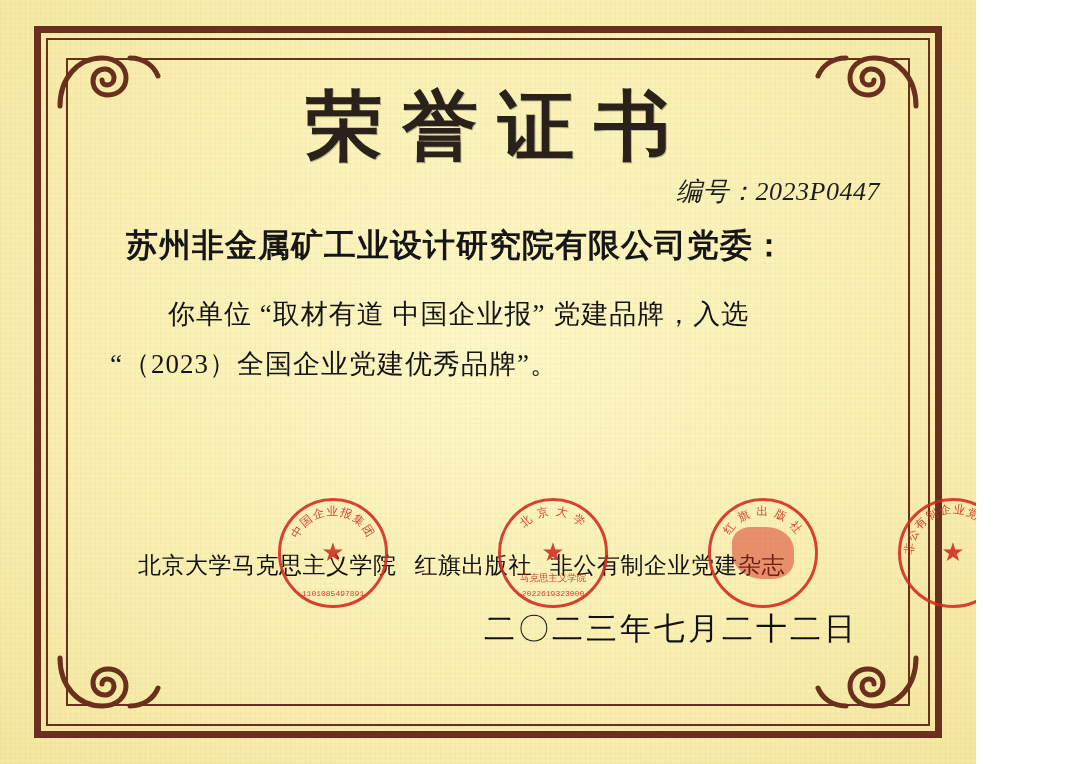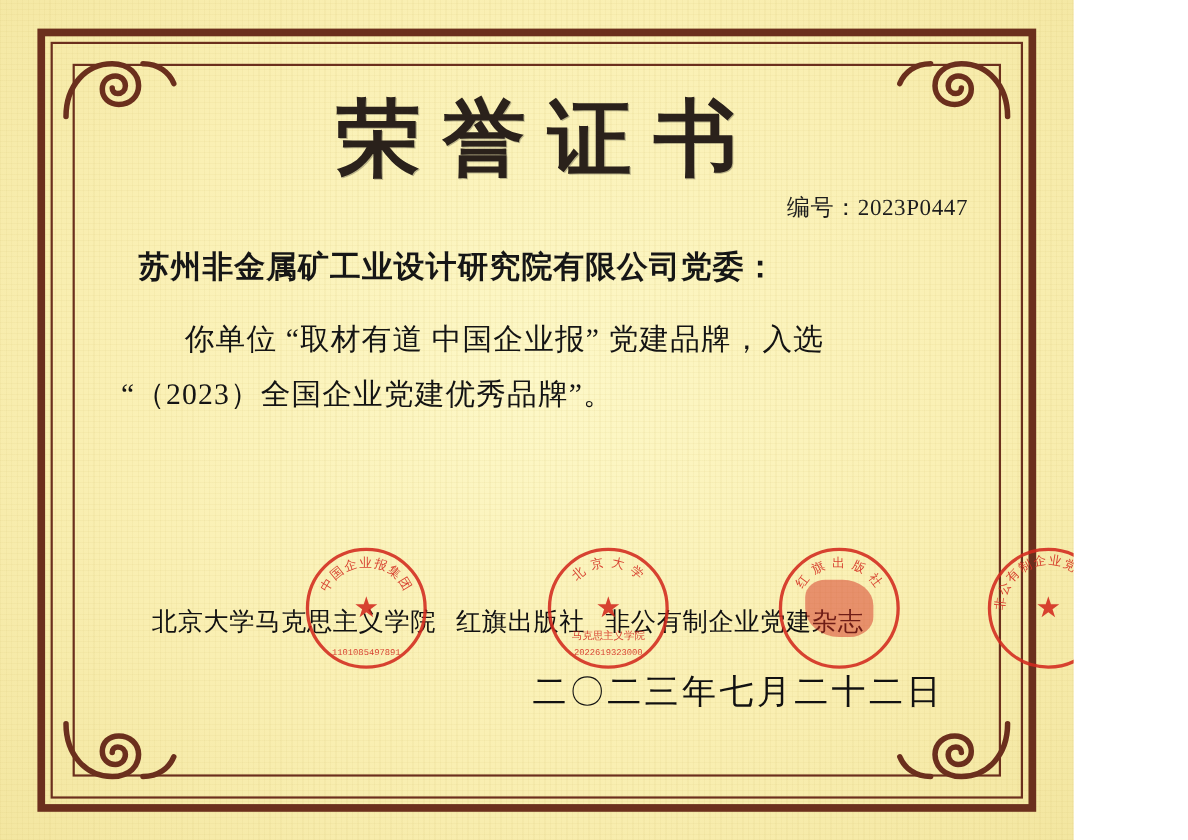--- a/index.html
+++ b/index.html
@@ -89,29 +89,30 @@
     text-shadow: 1px 1px 0 rgba(0,0,0,0.25);
     padding-left: 20px;
     line-height: 1.1;
     white-space: nowrap;
   }
 
   .serial {
     position: absolute;
     right: 8px;
     top: 104px;
-    font-size: 21px;
+    font-size: 26px;
     color: #1d1d1d;
     letter-spacing: 0.5px;
+    font-style: italic;
   }
 
   .salutation {
     margin-top: 56px;
     margin-left: 38px;
-    font-size: 28px;
+    font-size: 32px;
     font-weight: bold;
     color: #161616;
     letter-spacing: 1px;
   }
 
   .body-text {
     margin-top: 22px;
     margin-left: 22px;
     margin-right: 22px;
     font-size: 27px;

